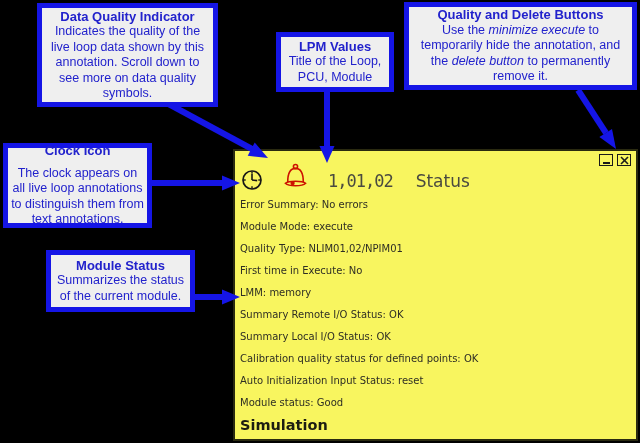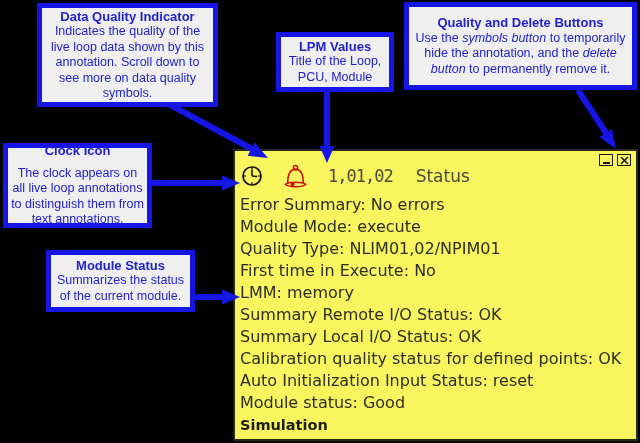--- a/index.html
+++ b/index.html
@@ -30,25 +30,25 @@
   }
   .note-controls{position:absolute;top:3px;right:5px;display:flex;gap:4px;}
   .nbtn{
     width:14px;height:12px;padding:0;margin:0;
     background:transparent;border:1.5px solid #1a1a1a;border-radius:0;
     display:flex;align-items:flex-end;justify-content:center;cursor:pointer;
     box-sizing:border-box;
   }
   .glyph-min{display:block;width:7px;height:2px;background:#1a1a1a;margin-bottom:1px;}
   .nbtn svg{display:block;margin:auto;}
-  .note-title-row{display:flex;align-items:center;gap:20px;margin:10px 0 3px 6px;height:30px;}
+  .note-title-row{display:flex;align-items:flex-end;gap:20px;margin:10px 0 3px 6px;height:30px;}
   .note-lpm{font-size:17px;color:var(--note-title-text);font-family:"DejaVu Sans Mono",monospace;letter-spacing:-1px;}
   .note-title{font-size:17px;color:var(--note-title-text);margin-left:3px;}
   .note-body{margin-left:5px;}
-  .status-line{font-size:16px;line-height:22px;white-space:nowrap;}
+  .status-line{font-size:10px;line-height:22px;white-space:nowrap;}
   .note-footer{margin-left:5px;font-size:14.5px;line-height:22px;font-weight:bold;color:#1d1d12;}
   
   .callout{
     position:absolute;box-sizing:border-box;
     background:var(--callout-bg);border:5px solid var(--accent-blue);
     color:var(--callout-text);text-align:center;
     font-size:12.5px;line-height:15.5px;
     display:flex;flex-direction:column;justify-content:center;
     padding:8px 3px;z-index:3;
   }
@@ -147,21 +147,21 @@
     <div class="co-body"><span>Indicates the quality of the live loop data shown by this annotation. Scroll down to see more on data quality symbols.</span></div>
   </div>
 
   <div class="callout" id="co-lpm">
     <div class="co-title">LPM Values</div>
     <div class="co-body"><span>Title of the Loop, PCU, Module</span></div>
   </div>
 
   <div class="callout" id="co-md">
     <div class="co-title">Quality and Delete Buttons</div>
-    <div class="co-body"><span>Use the </span><span style="font-style: italic;">symbols button</span><span> to temporarily hide the annotation, and the </span><span style="font-style: italic;">delete button</span><span> to permanently remove it.</span></div>
+    <div class="co-body"><span>Use the </span><span style="font-style: italic;">minimize execute</span><span> to temporarily hide the annotation, and the </span><span style="font-style: italic;">delete button</span><span> to permanently remove it.</span></div>
   </div>
 
   <div class="callout" id="co-clk">
     <div class="co-title">Clock Icon</div>
     <div class="co-body"><span>The clock appears on all live loop annotations to distinguish them from text annotations.</span></div>
   </div>
 
   <div class="callout" id="co-ms">
     <div class="co-title">Module Status</div>
     <div class="co-body"><span>Summarizes the status of the current module.</span></div>

